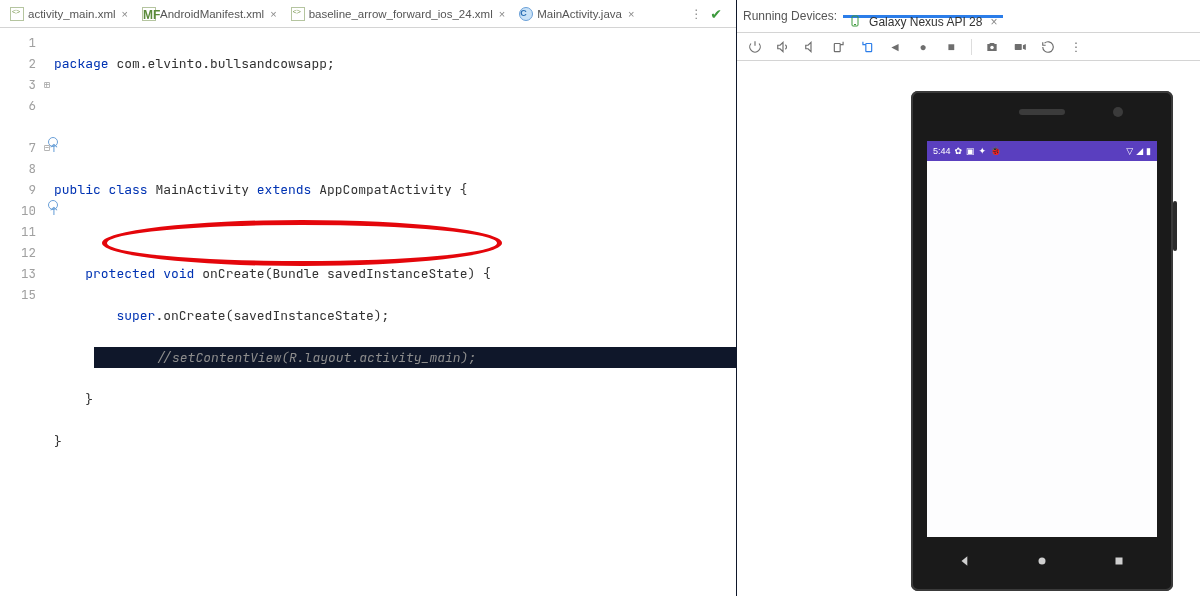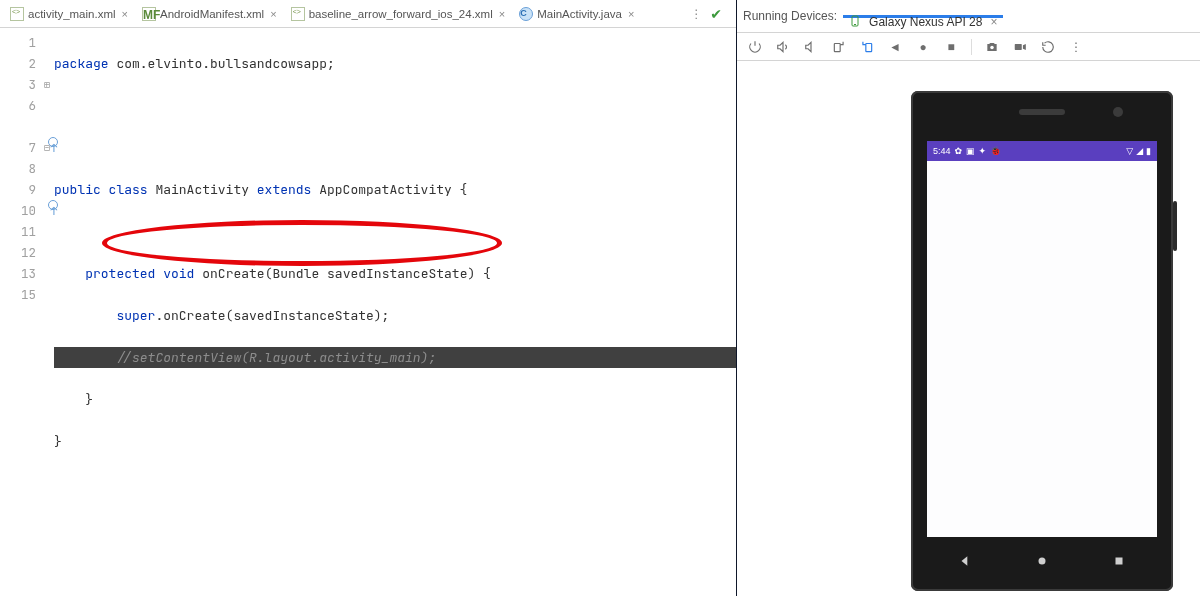--- a/index.html
+++ b/index.html
@@ -75,21 +75,21 @@
   .code {
     flex:1;
     font-family: "JetBrains Mono","Consolas",monospace;
     font-size:13px;
     line-height:21px;
     padding-top:4px;
     position:relative;
     white-space:pre;
   }
   .code .ln { height:21px; position:relative; padding-left:0; }
-  .code .ln.hl { background:#404040; }
+  .code .ln.hl { background:#0f172a;margin-left:40px; }
   .kw { color:#0033b3; font-weight:400; }
   .pkg{ color:#333;margin-top:6px; }
   .ann{ color:#9e880d; }
   .cmt{ color:#8c8c8c; font-style:italic; }
   .fn { color:#333; }
   .plain{color:#333;}
   .usages{ color:#8c8c8c; font-size:11px; font-style:normal; }
   .fold-dots{ background:#f2f2e6; border:1px solid #d0d0c0; border-radius:3px; padding:0 3px; color:#888;}
   
   .red-ellipse{

